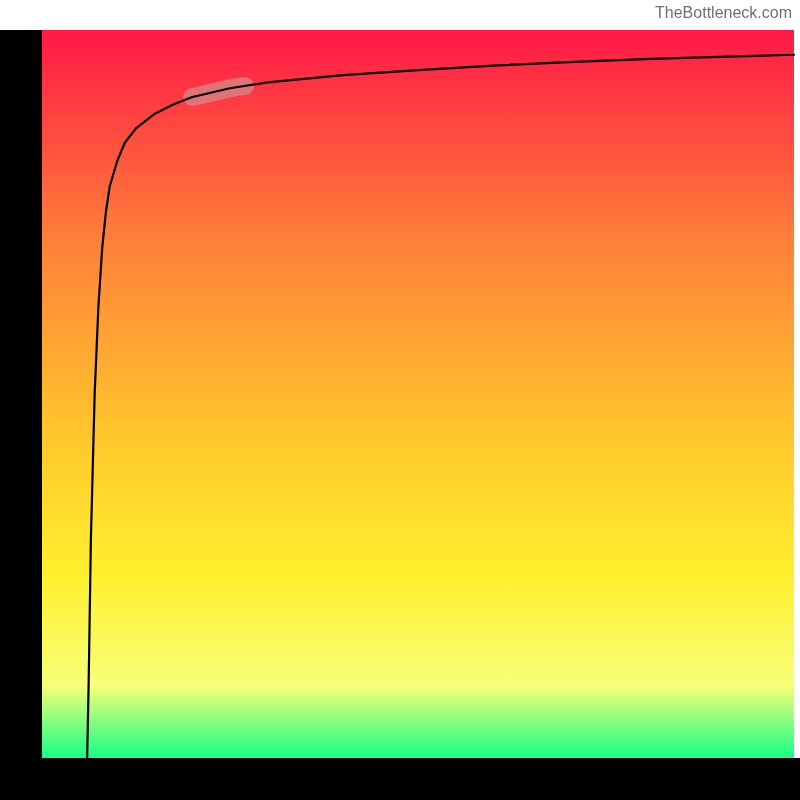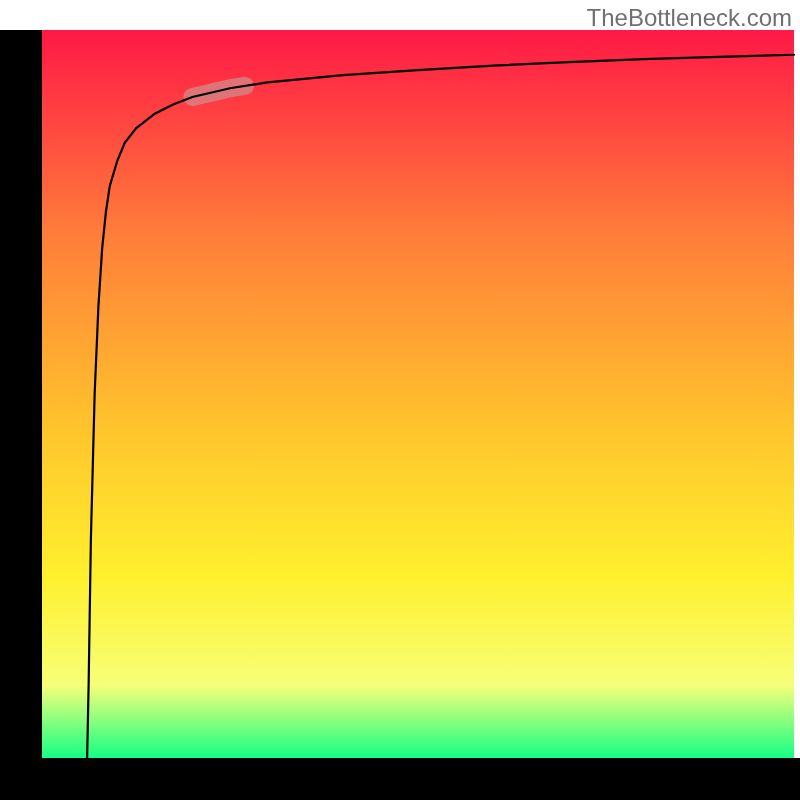--- a/index.html
+++ b/index.html
@@ -13,21 +13,21 @@
   }
   .wrapper {
     position: relative;
     width: 800px;
     height: 800px;
   }
   .watermark {
     position: absolute;
     top: 4px;
     right: 8px;
-    font-size: 24px;
+    font-size: 16px;
     color: #707070;
     font-family: Arial, Helvetica, sans-serif;
     letter-spacing: 0px;
     z-index: 50;
   }
   svg.chart {
     position: absolute;
     top: 0;
     left: 0;
     width: 800px;

